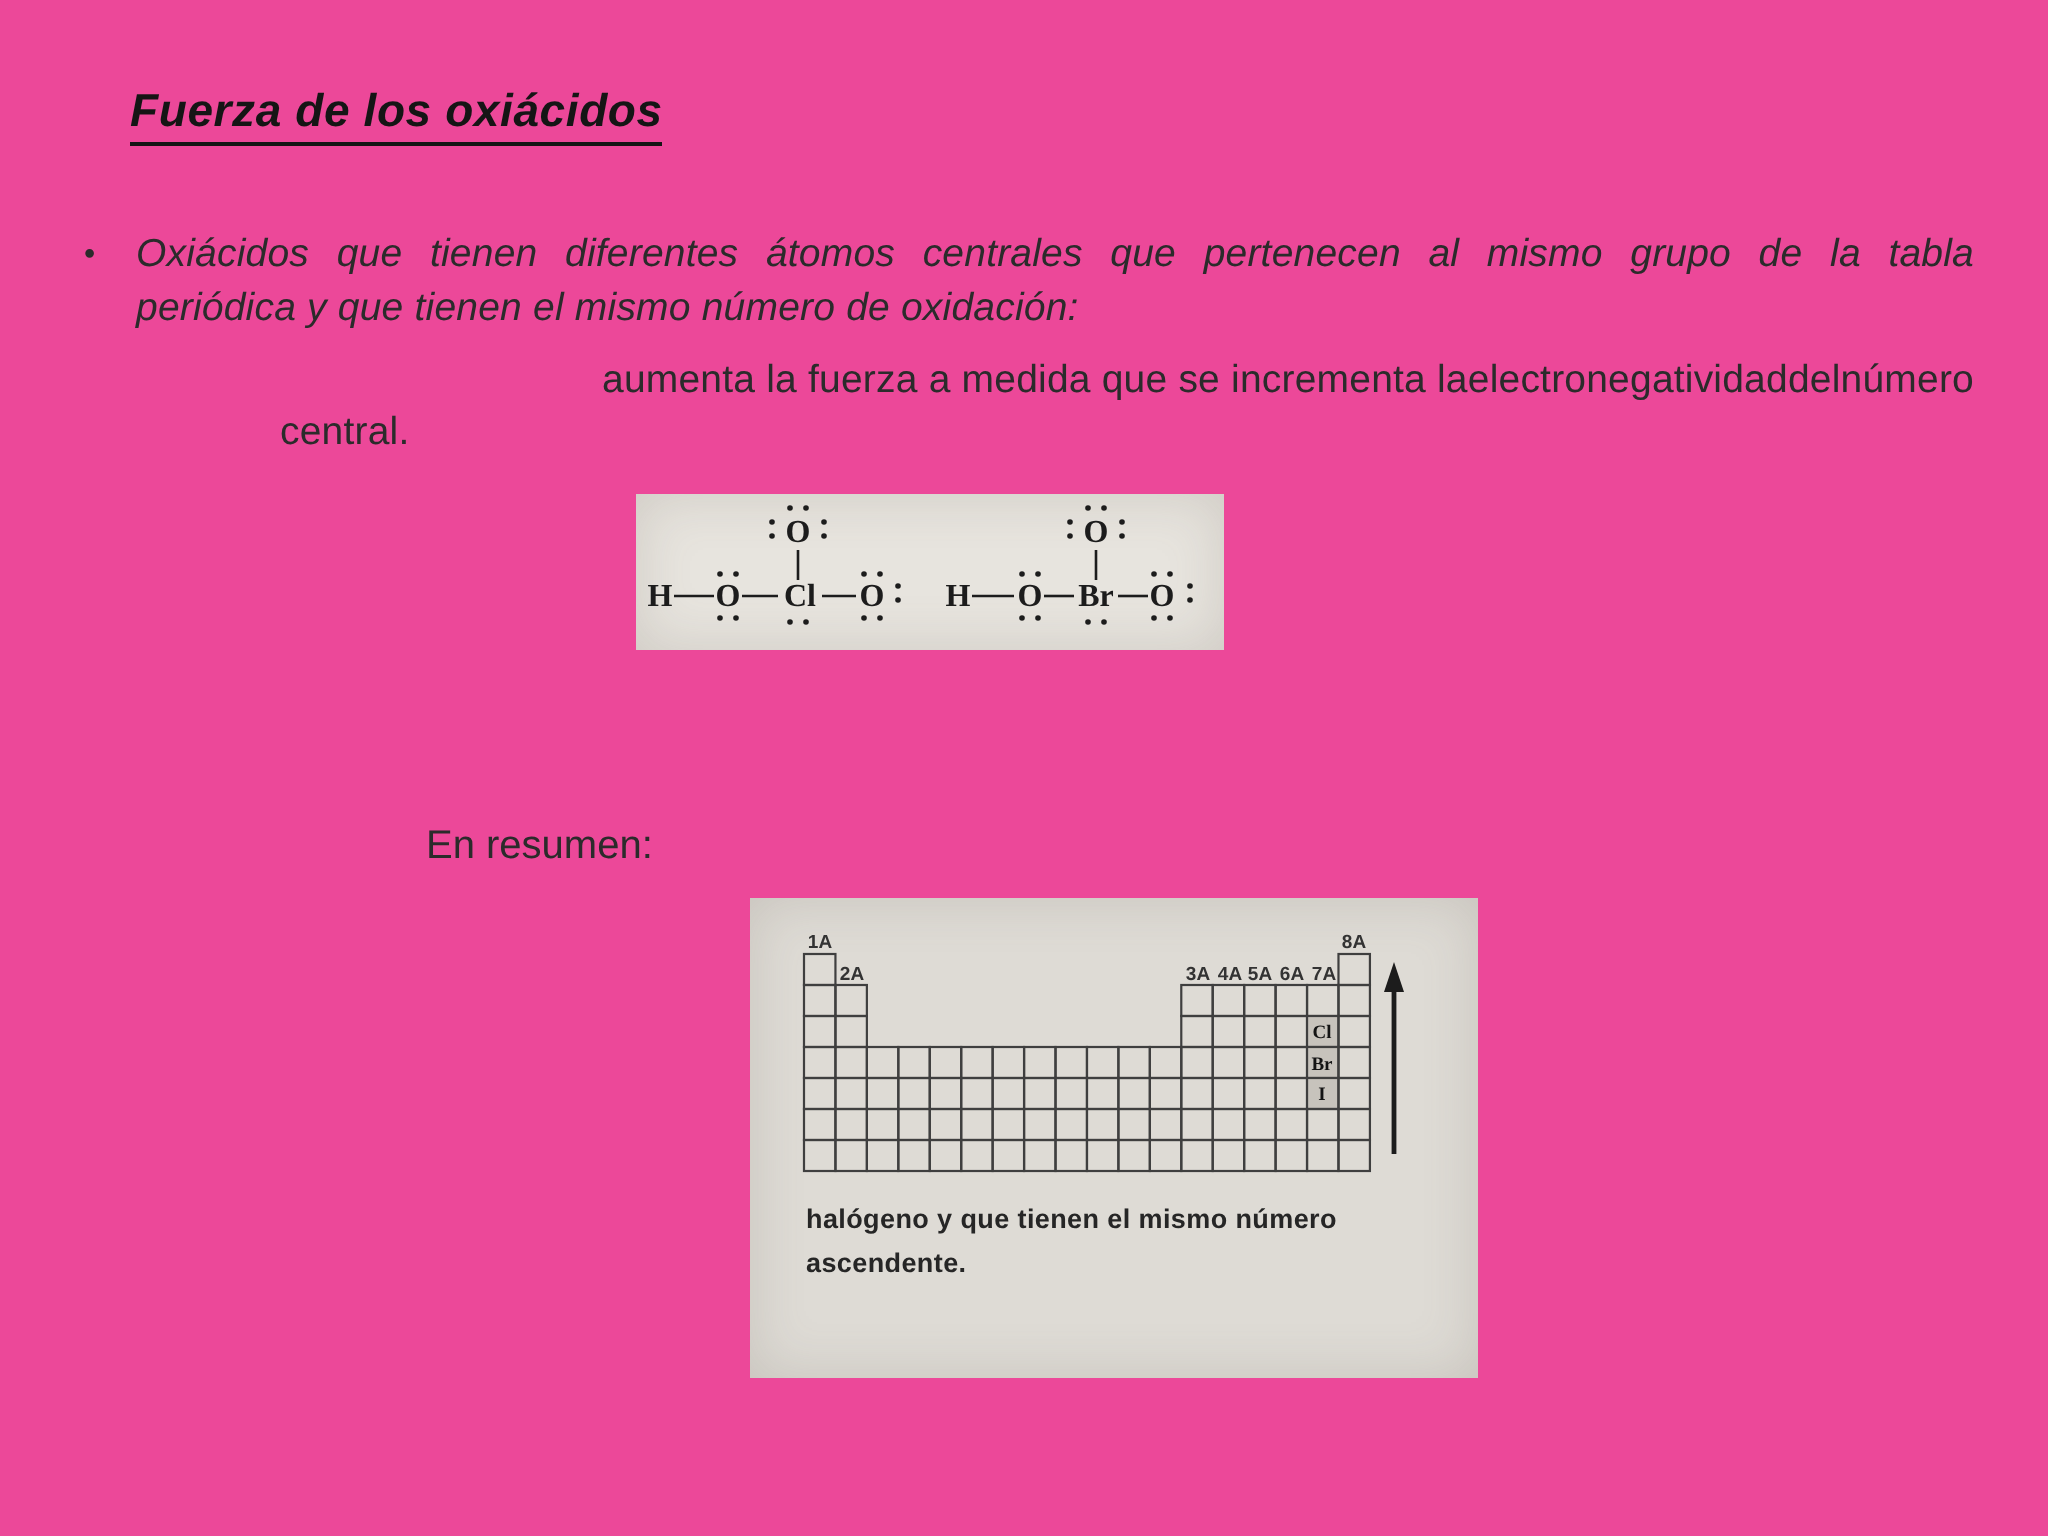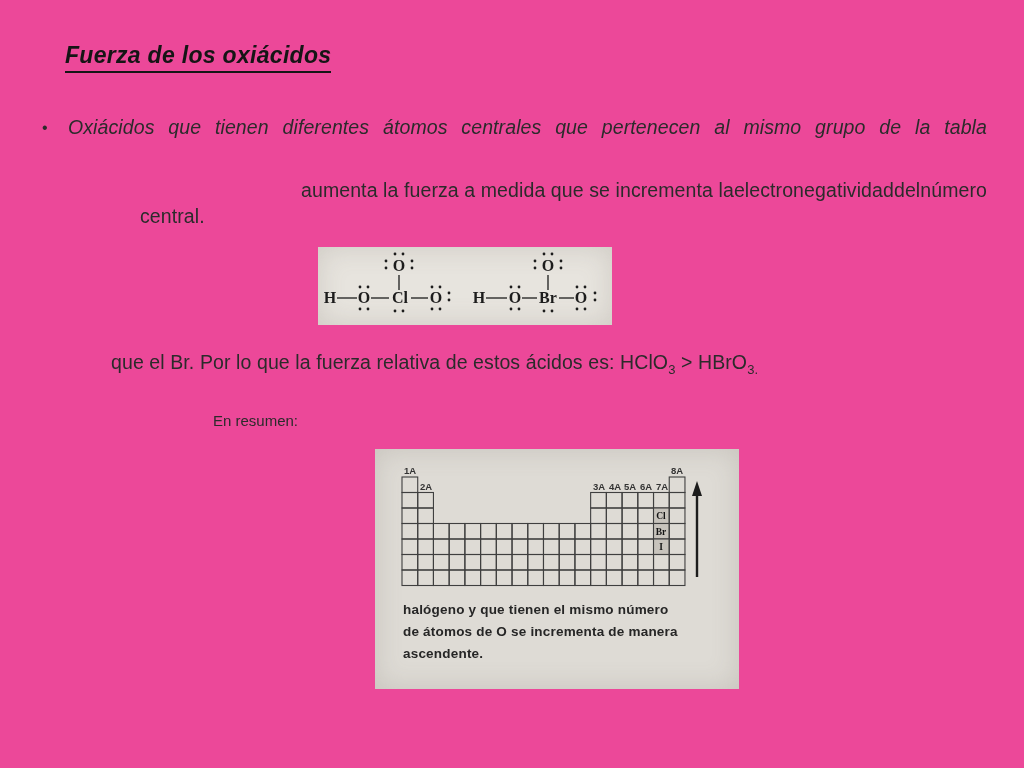--- a/index.html
+++ b/index.html
@@ -24,41 +24,42 @@
   
   .scan{position:absolute;box-shadow:inset 0 0 28px rgba(110,102,88,.20);}
   .lewis-figure{left:318px;top:247px;width:294px;height:78px;background:#e7e4de;}
   .lewis-figure svg text{font-family:"Liberation Serif",serif;font-weight:700;fill:#1c1c1c;}
   .lewis-figure svg line{stroke:#1c1c1c;stroke-width:1.3px;}
   .lewis-figure svg circle{fill:#1c1c1c;}
   
   .comparison{position:absolute;left:111px;top:349px;width:851px;font-size:19.5px;line-height:26.5px;letter-spacing:.1px;}
   .comparison sub{font-size:13px;line-height:0;}
   
-  .summary{position:absolute;left:213px;top:412px;font-size:15px;}
+  .summary{position:absolute;left:213px;top:412px;font-size:20px;}
   
   .periodic-figure{left:375px;top:449px;width:364px;height:240px;background:#dedbd5;}
   .periodic-figure svg{position:absolute;left:0;top:0;}
   .periodic-figure svg .grp{font-family:"Liberation Sans",sans-serif;font-size:9.5px;font-weight:600;fill:#333;text-anchor:middle;}
   .periodic-figure svg .elem{font-family:"Liberation Serif",serif;font-size:9.5px;font-weight:700;fill:#141414;text-anchor:middle;}
   .caption{position:absolute;left:28px;top:150px;width:300px;font-size:13.5px;font-weight:700;line-height:22px;color:#262626;letter-spacing:.2px;}
 </style>
 </head>
 <body>
 
 <div class="slide">
 
   <h1 class="title">
     <span>Fuerza de los oxiácidos</span>
   </h1>
 
   <div class="bullet-row">
     <span class="bullet-marker">•</span>
     <div class="bullet-text">
       <div class="just">Oxiácidos que tienen diferentes átomos centrales que pertenecen al mismo grupo de la tabla</div>
+      <div>periódica y que tienen el mismo número de oxidación:</div>
     </div>
   </div>
 
   <div class="indent-para">
     <div class="seg-line">
       <span>aumenta la fuerza a medida que se incrementa la</span>
       <span>electronegatividad</span>
       <span>del</span>
       <span>número</span>
     </div>
@@ -122,21 +123,20 @@
       <circle cx="259" cy="40" r="1.4"></circle>
         <circle cx="267" cy="40" r="1.4"></circle>
       <circle cx="259" cy="62" r="1.4"></circle>
         <circle cx="267" cy="62" r="1.4"></circle>
       <circle cx="277" cy="46" r="1.4"></circle>
         <circle cx="277" cy="53" r="1.4"></circle>
     </svg>
   </div>
 
   <div class="comparison">
-    <div><span>que el Br. Por lo que la fuerza relativa de estos ácidos es: HClO</span><sub>3</sub><span> &gt; HBrO</span><sub>3.</sub></div>
   </div>
 
   <div class="summary">En resumen:</div>
 
   <div class="scan periodic-figure">
     <svg width="338" height="240" viewBox="0 0 338 240">
       <g id="grid-cells">
           <rect x="27.00" y="28.00" width="15.72" height="15.50" fill="none" stroke="#3f3f3f" stroke-width="1.1"></rect>
           <rect x="294.24" y="28.00" width="15.72" height="15.50" fill="none" stroke="#3f3f3f" stroke-width="1.1"></rect>
           <rect x="27.00" y="43.50" width="15.72" height="15.50" fill="none" stroke="#3f3f3f" stroke-width="1.1"></rect>
@@ -239,18 +239,17 @@
       <text class="elem" x="286" y="70">Cl</text>
       <text class="elem" x="286" y="86">Br</text>
       <text class="elem" x="286" y="101">I</text>
       <g>
         <line x1="322" y1="128" x2="322" y2="44" stroke="#1c1c1c" stroke-width="2.4"></line>
         <polygon points="322,32 317,47 327,47" fill="#1c1c1c"></polygon>
       </g>
     </svg>
     <div class="caption">
       <div>halógeno y que tienen el mismo número</div>
-      <div>de átomos de O se incrementa de manera</div>
       <div>ascendente.</div>
     </div>
   </div>
 
 </div>
 
 </body></html>

